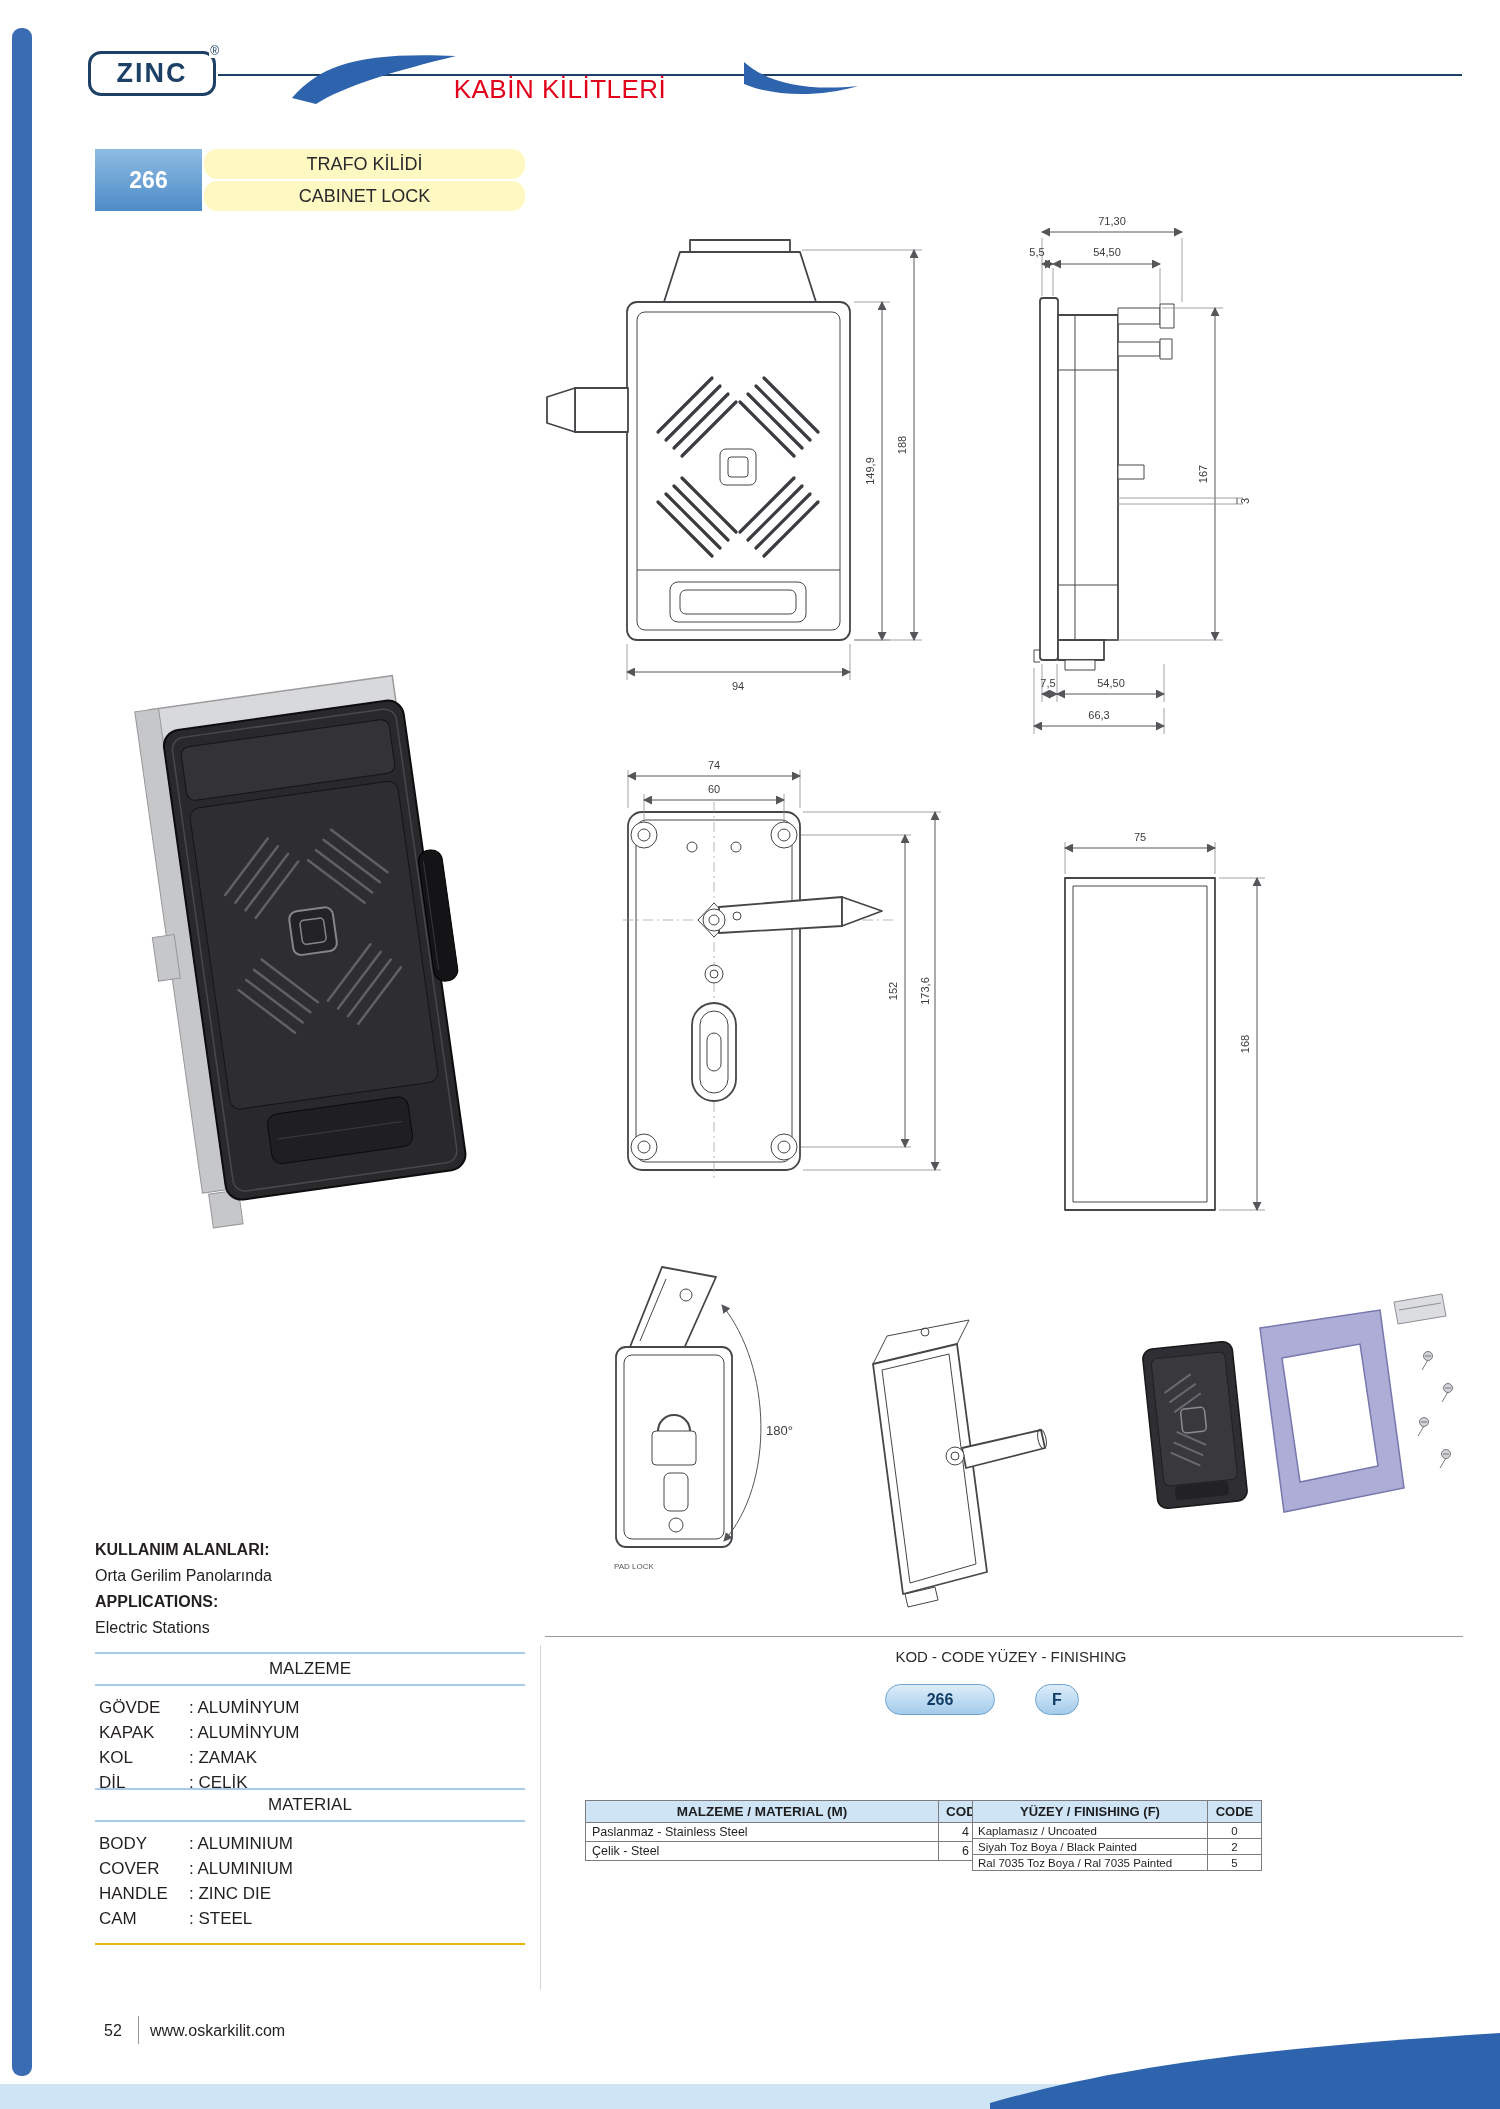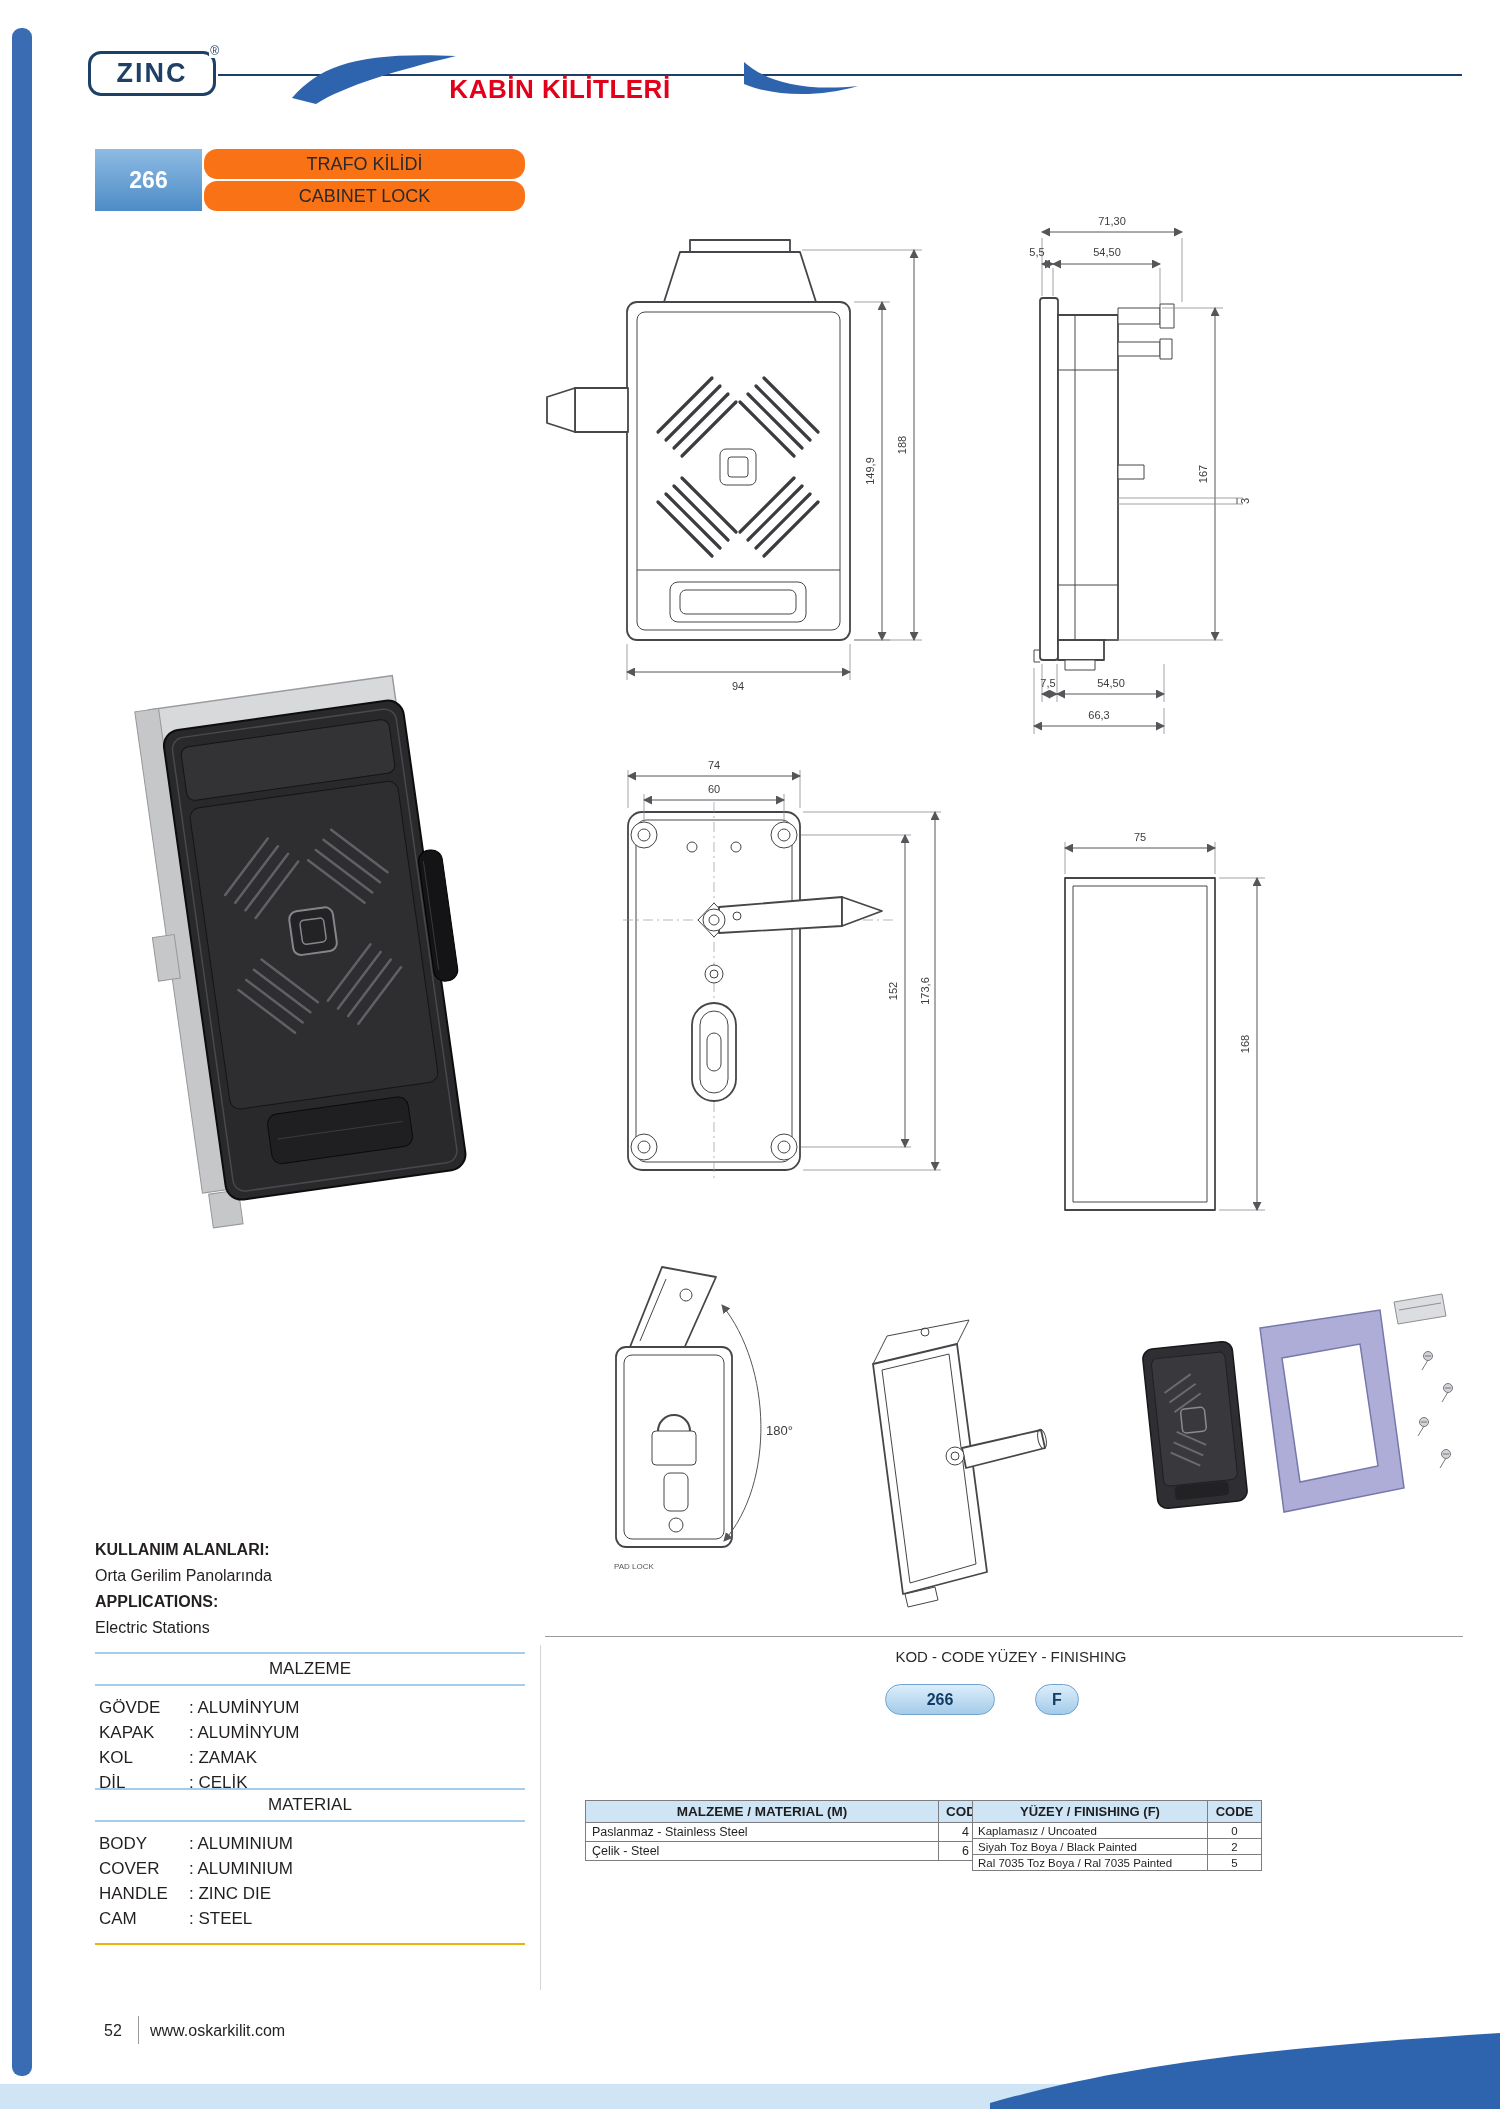--- a/index.html
+++ b/index.html
@@ -14,27 +14,27 @@
   
   .left-bar { position:absolute; left:12px; top:28px; width:20px; height:2048px;
     background:#3a6cb4; border-radius:9px; }
   .logo-box { position:absolute; left:88px; top:51px; width:128px; height:45px;
     border:3px solid #1c4066; border-radius:13px; background:#fff;
     display:flex; align-items:center; justify-content:center; z-index:3; }
   .logo-text { font-size:27px; font-weight:700; letter-spacing:2px; color:#1c4066; }
   .logo-reg { position:absolute; top:-10px; right:-7px; font-size:12px; color:#1c4066;
     background:#fff; padding:0 1px; }
   .header-title { position:absolute; left:400px; top:74px; width:320px; text-align:center;
-    font-size:26px; font-weight:700; color:#e2001a; letter-spacing:.5px; z-index:2; }
+    font-size:26px; font-weight:400; color:#e2001a; letter-spacing:.5px; z-index:2; }
 
   
   .code-box { position:absolute; left:95px; top:149px; width:107px; height:62px;
     background:linear-gradient(180deg,#8ebbe3,#4d8cc7); color:#fff;
     font-size:23px; font-weight:700; display:flex; align-items:center; justify-content:center; }
-  .name-bar { position:absolute; left:204px; width:321px; height:30px; background:#f97316;
+  .name-bar { position:absolute; left:204px; width:321px; height:30px; background:#fef9c3;
     display:flex; align-items:center; justify-content:center; font-size:18px; color:#2a2a2c;border-radius:13px; }
 
   
   .drawing { position:absolute; }
   .ol  { fill:#fff; stroke:#46464a; stroke-width:1.8; stroke-linejoin:round; }
   .ol2 { fill:none; stroke:#46464a; stroke-width:1; stroke-linejoin:round; }
   .olw { fill:#fff; stroke:#46464a; stroke-width:1; stroke-linejoin:round; }
   .hatch { stroke:#3c3c40; stroke-width:3.2; stroke-linecap:round; fill:none; }
   .dim-line { stroke:#55565a; stroke-width:1; fill:none; }
   .ext { stroke:#8a8b8f; stroke-width:.8; fill:none; }

